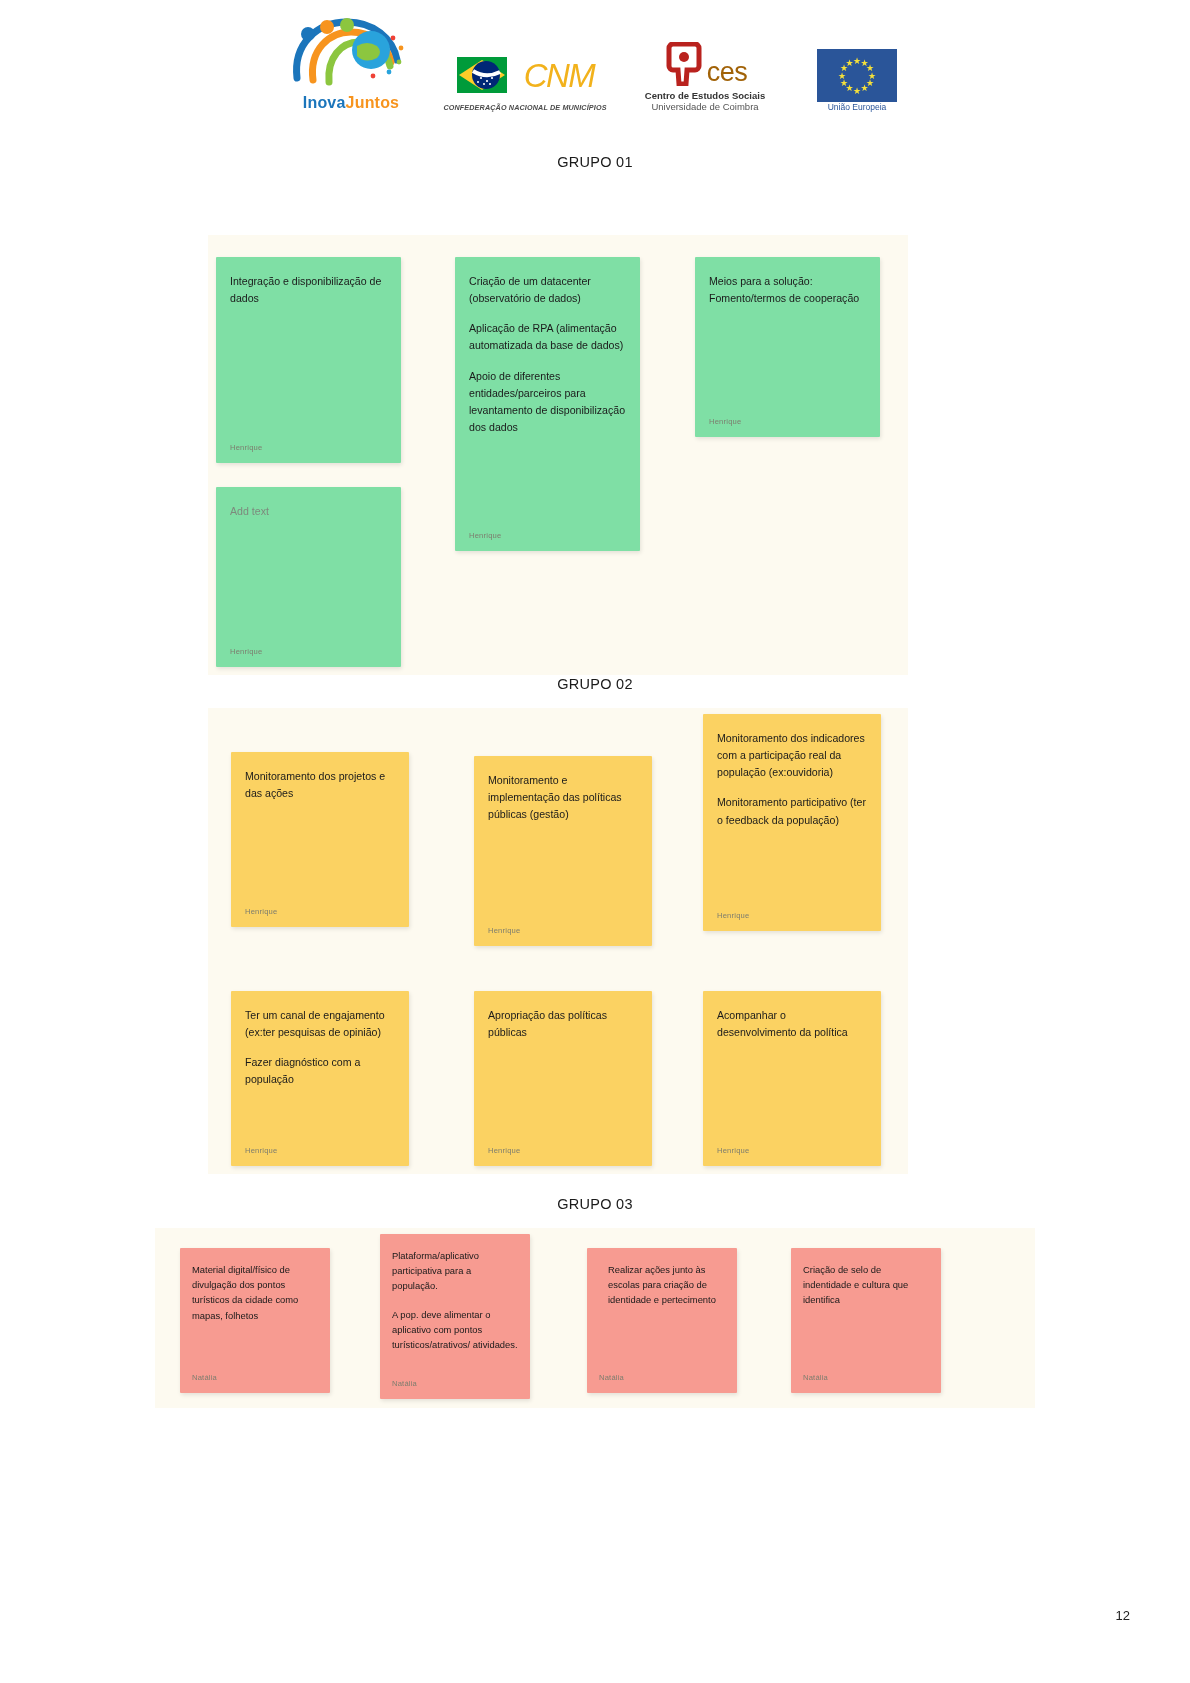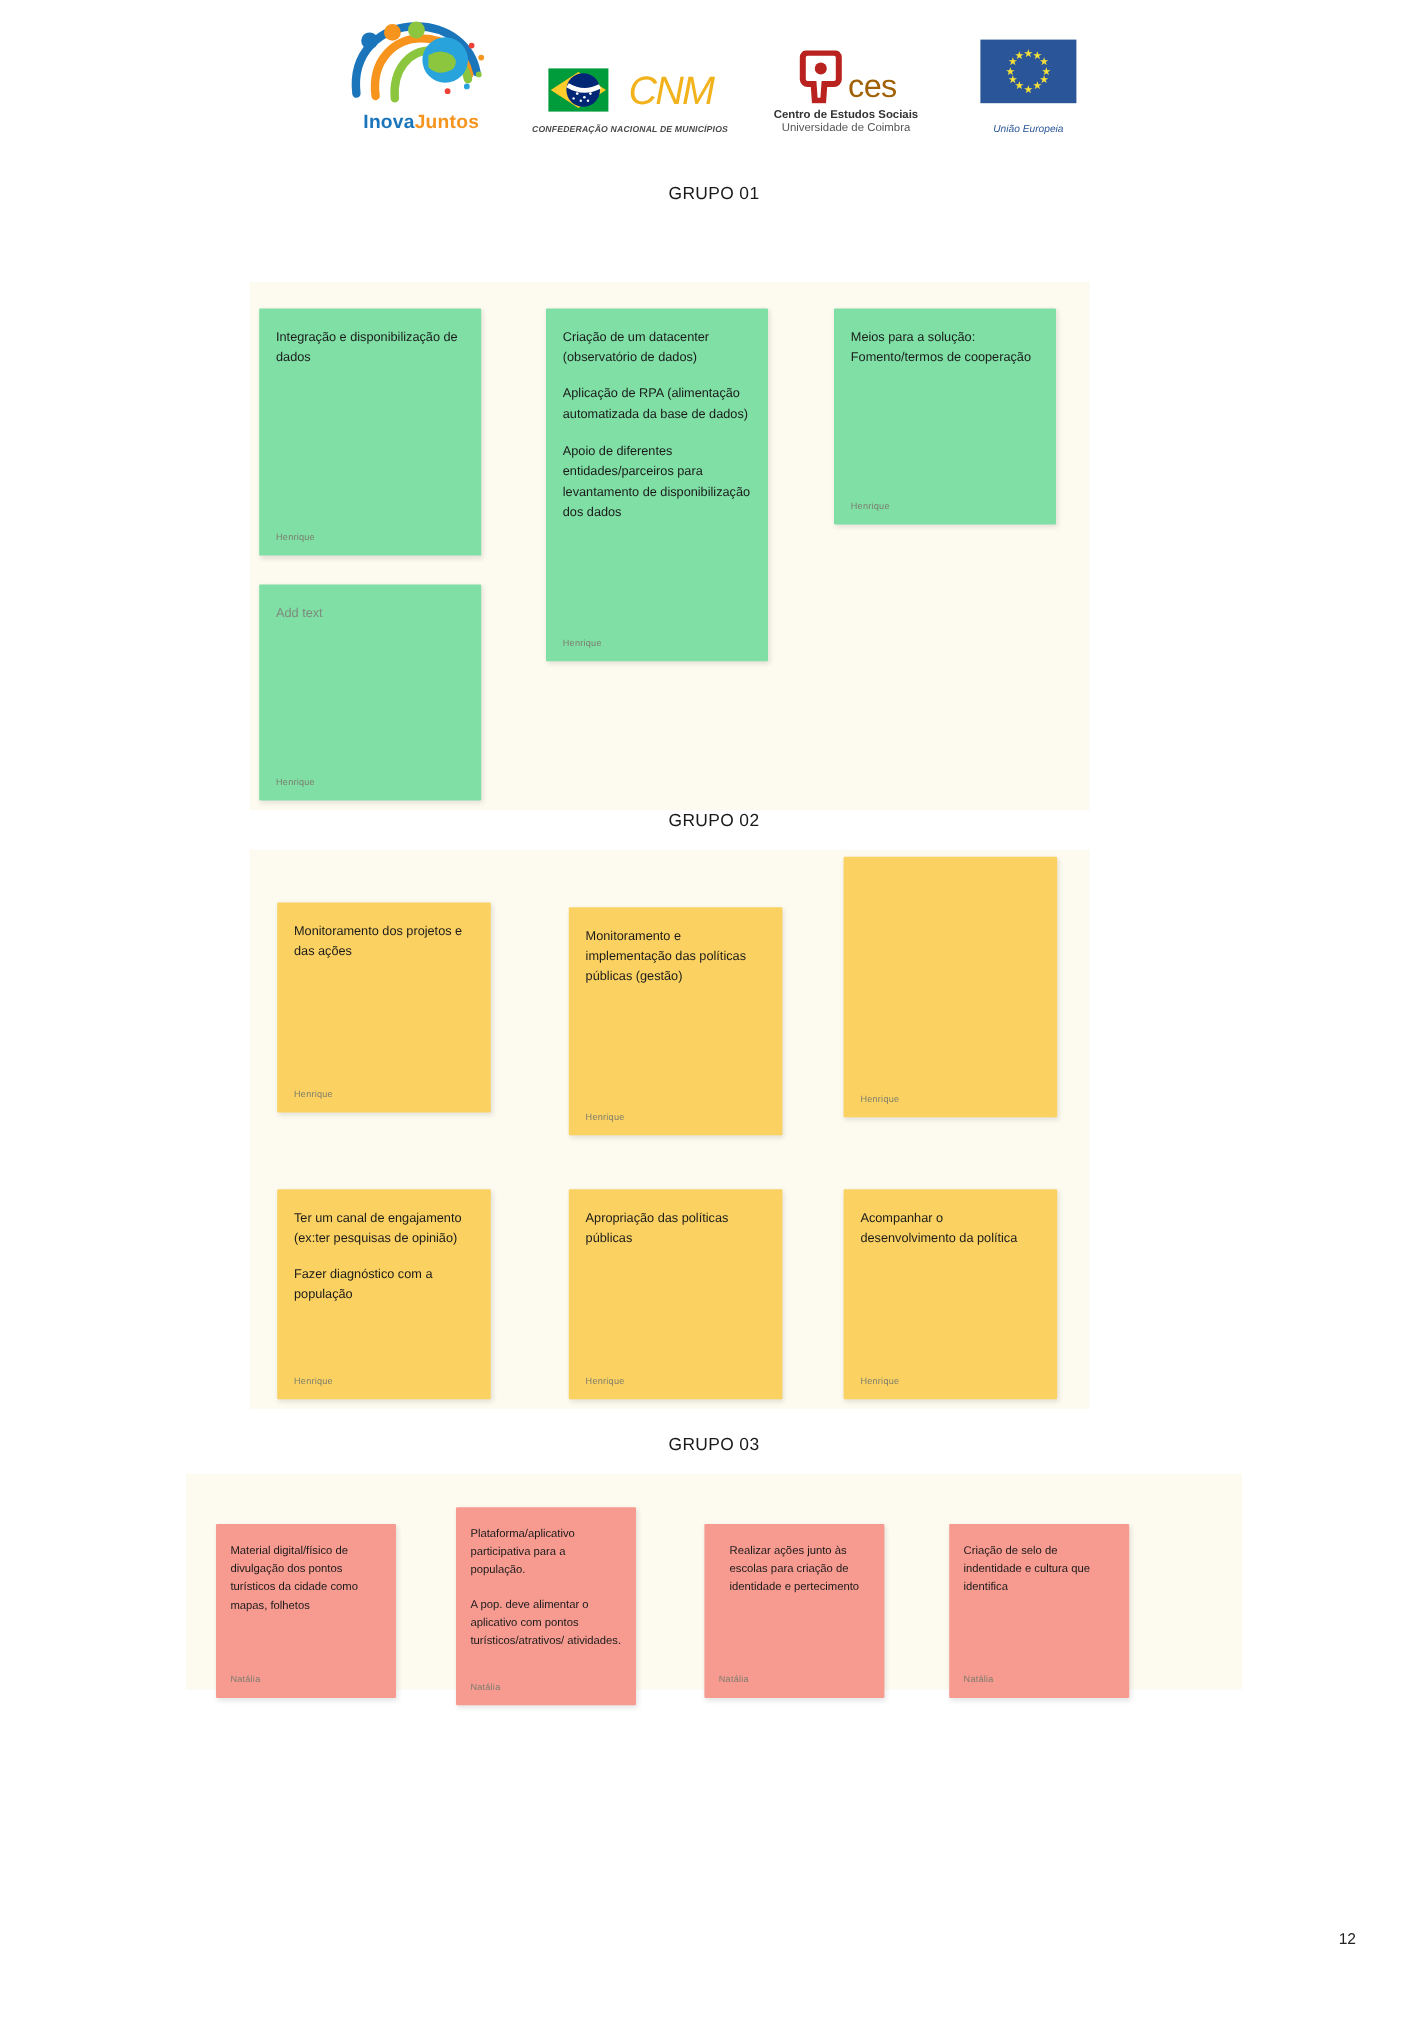--- a/index.html
+++ b/index.html
@@ -81,21 +81,21 @@
     background: #2a5599;
     position: relative;
   }
   .eu-star {
     position: absolute;
     color: #f5e03a;
     font-size: 9px;
     line-height: 9px;
     transform: translate(-50%,-50%);
   }
-  .eu-cap { font-size: 8.5px; color: #2a5599; margin-top: 16px; font-style: italic; }
+  .eu-cap { font-size: 8.5px; color: #2a5599; margin-top: 0; }
 
   
   .group-title {
     text-align: center;
     font-size: 14.5px;
     color: #1a1a1a;
     letter-spacing: .3px;
   }
   .board {
     background: #fdfaf0;
@@ -117,21 +117,21 @@
     position: absolute;
     left: 14px;
     bottom: 9px;
     font-size: 7.6px;
     color: #7d7d6e;
     letter-spacing: .2px;
   }
   .note.placeholder-note .body { color: #7d8a7d; }
   .green { background: #7fdfa5; }
   .yellow { background: #fbd262; }
-  .pink { background: #f79b91; margin-top: 22px; }
+  .pink { background: #f79b91; }
 
   .page-number {
     position: absolute;
     right: 60px;
     bottom: 60px;
     font-size: 13px;
     color: #222;
   }
 </style>
 </head>
@@ -257,20 +257,24 @@
   </div>
 
   <div class="note yellow" style="left:266px; top:48px; width:178px; height:190px;">
     <div class="body">
       <p>Monitoramento  e implementação das políticas públicas (gestão)</p>
     </div>
     <div class="author">Henrique</div>
   </div>
 
   <div class="note yellow" style="left:495px; top:6px; width:178px; height:217px;">
+    <div class="body">
+      <p>Monitoramento dos indicadores com a participação real da população (ex:ouvidoria)</p>
+      <p>Monitoramento participativo (ter o feedback da população)</p>
+    </div>
     <div class="author">Henrique</div>
   </div>
 
   <div class="note yellow" style="left:23px; top:283px; width:178px; height:175px;">
     <div class="body">
       <p>Ter um canal de engajamento (ex:ter pesquisas de opinião)</p>
       <p>Fazer diagnóstico com a população</p>
     </div>
     <div class="author">Henrique</div>
   </div>

